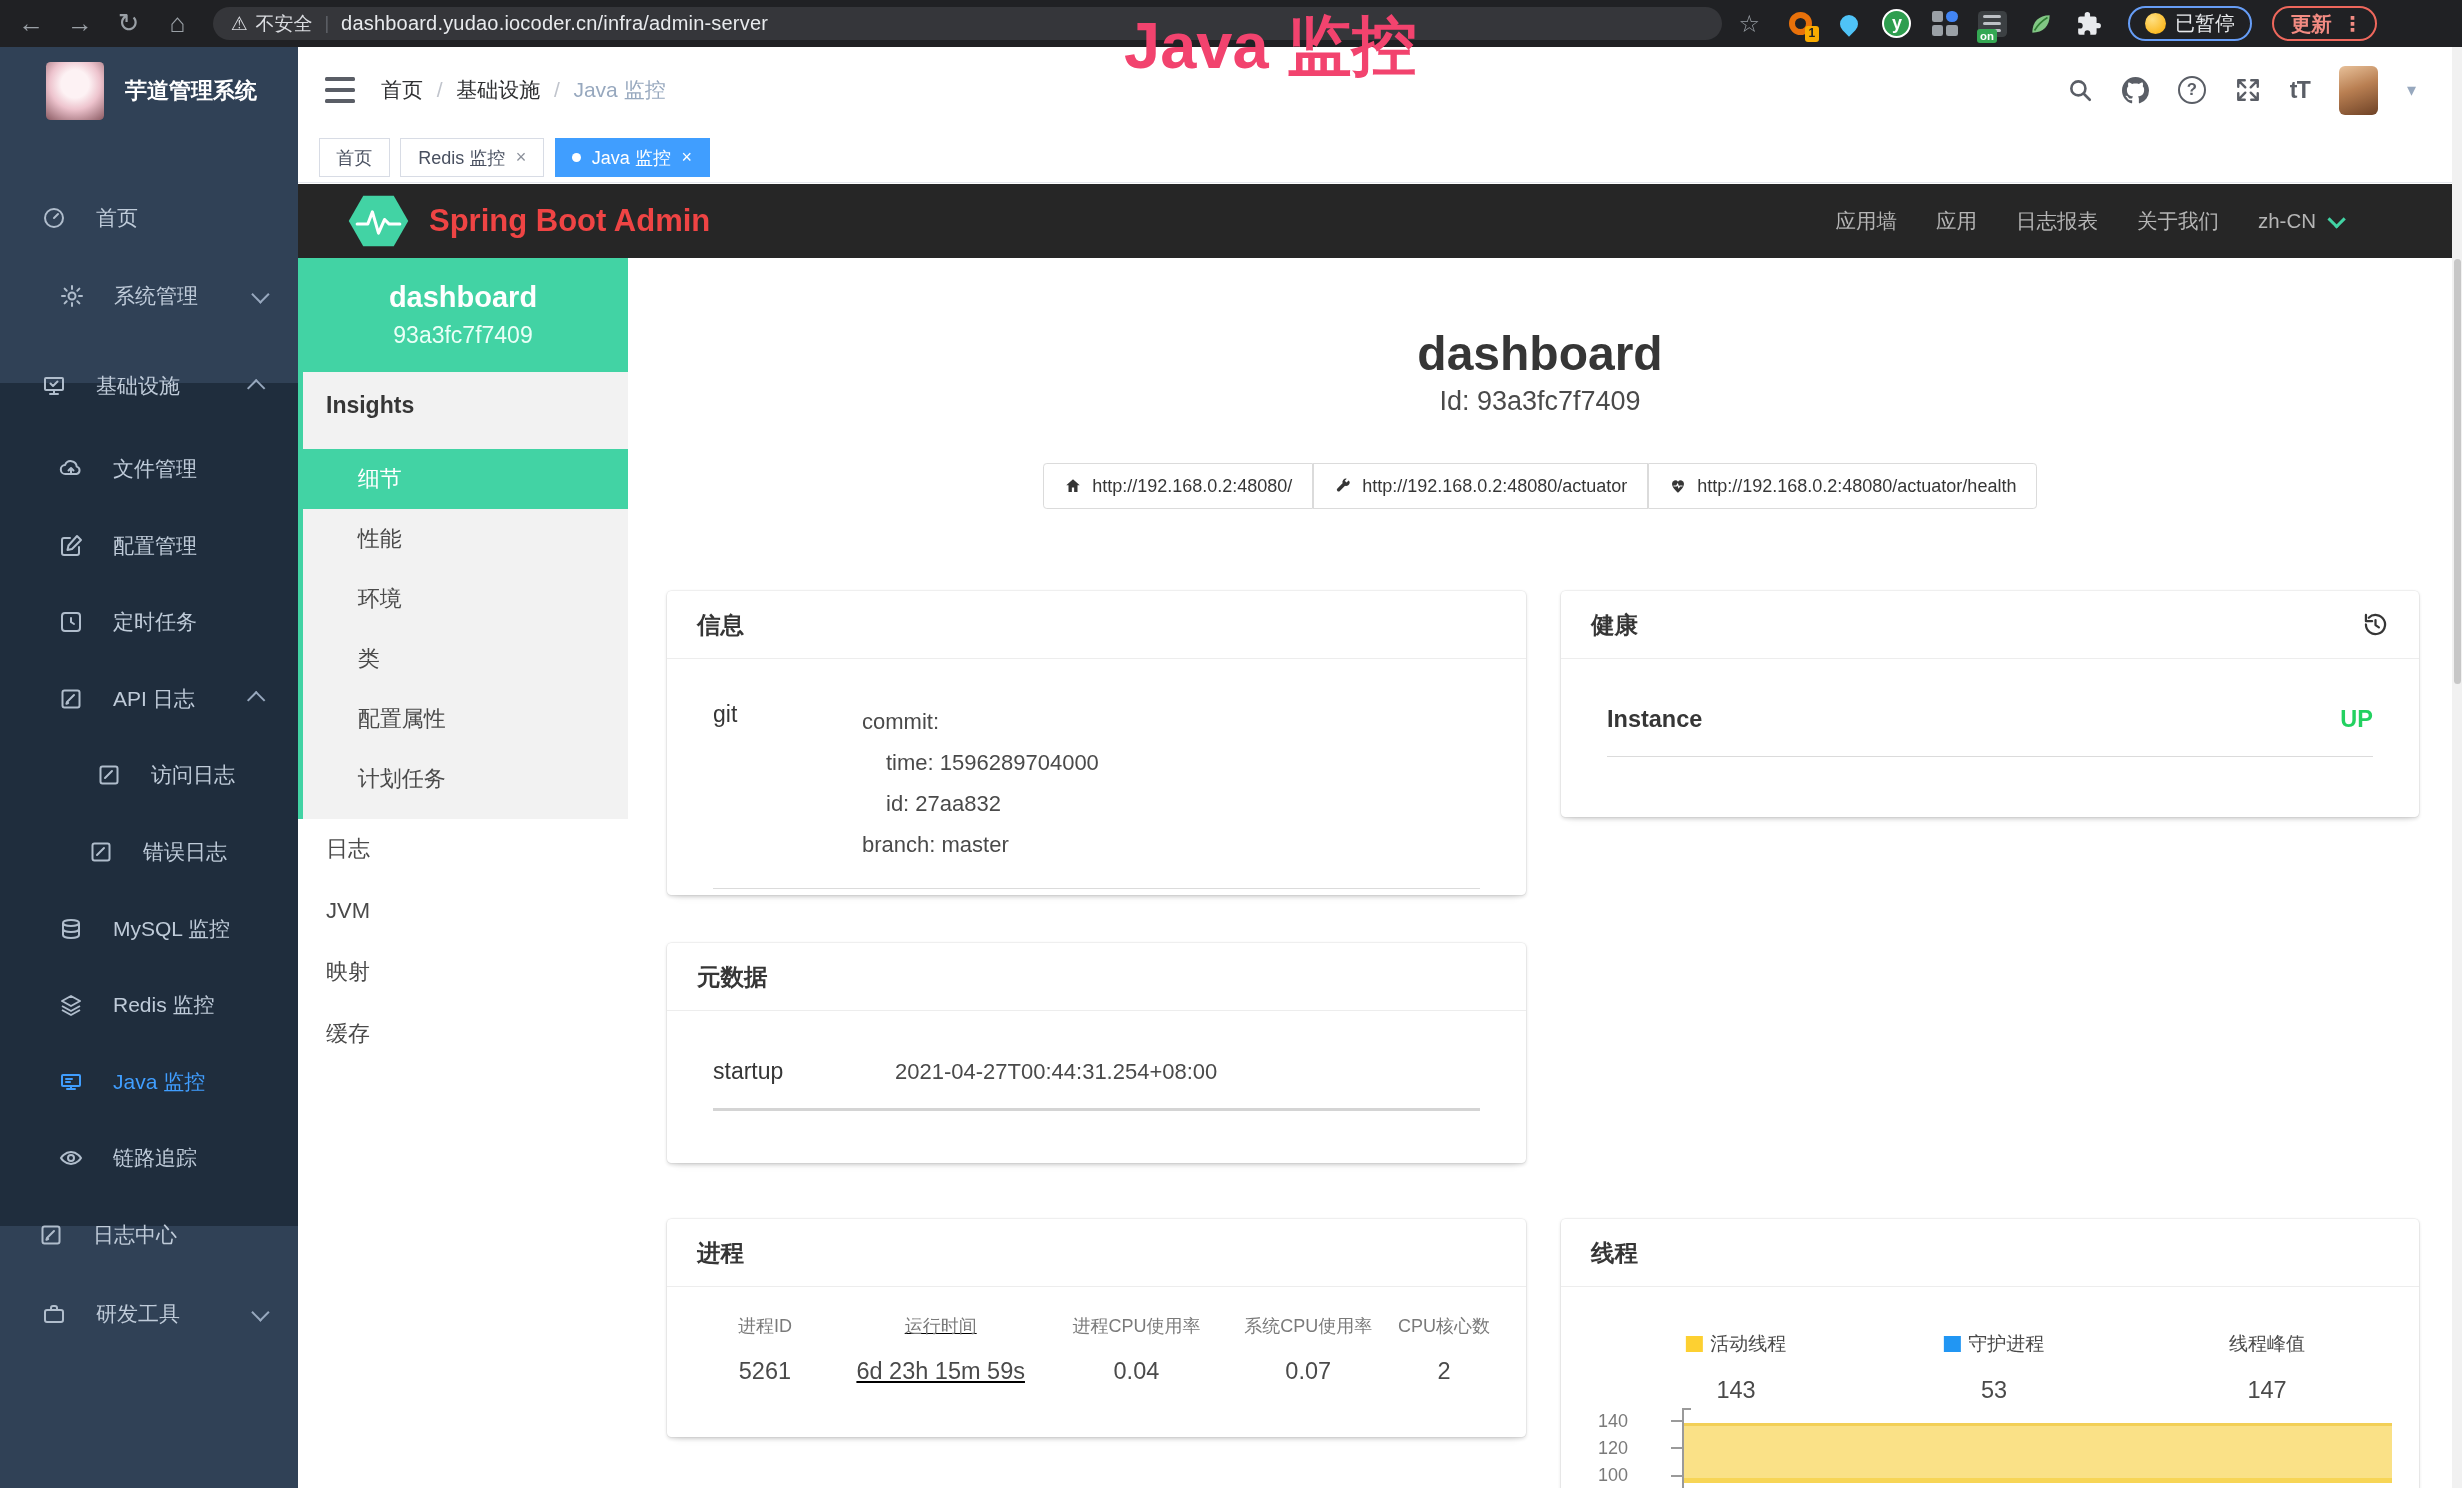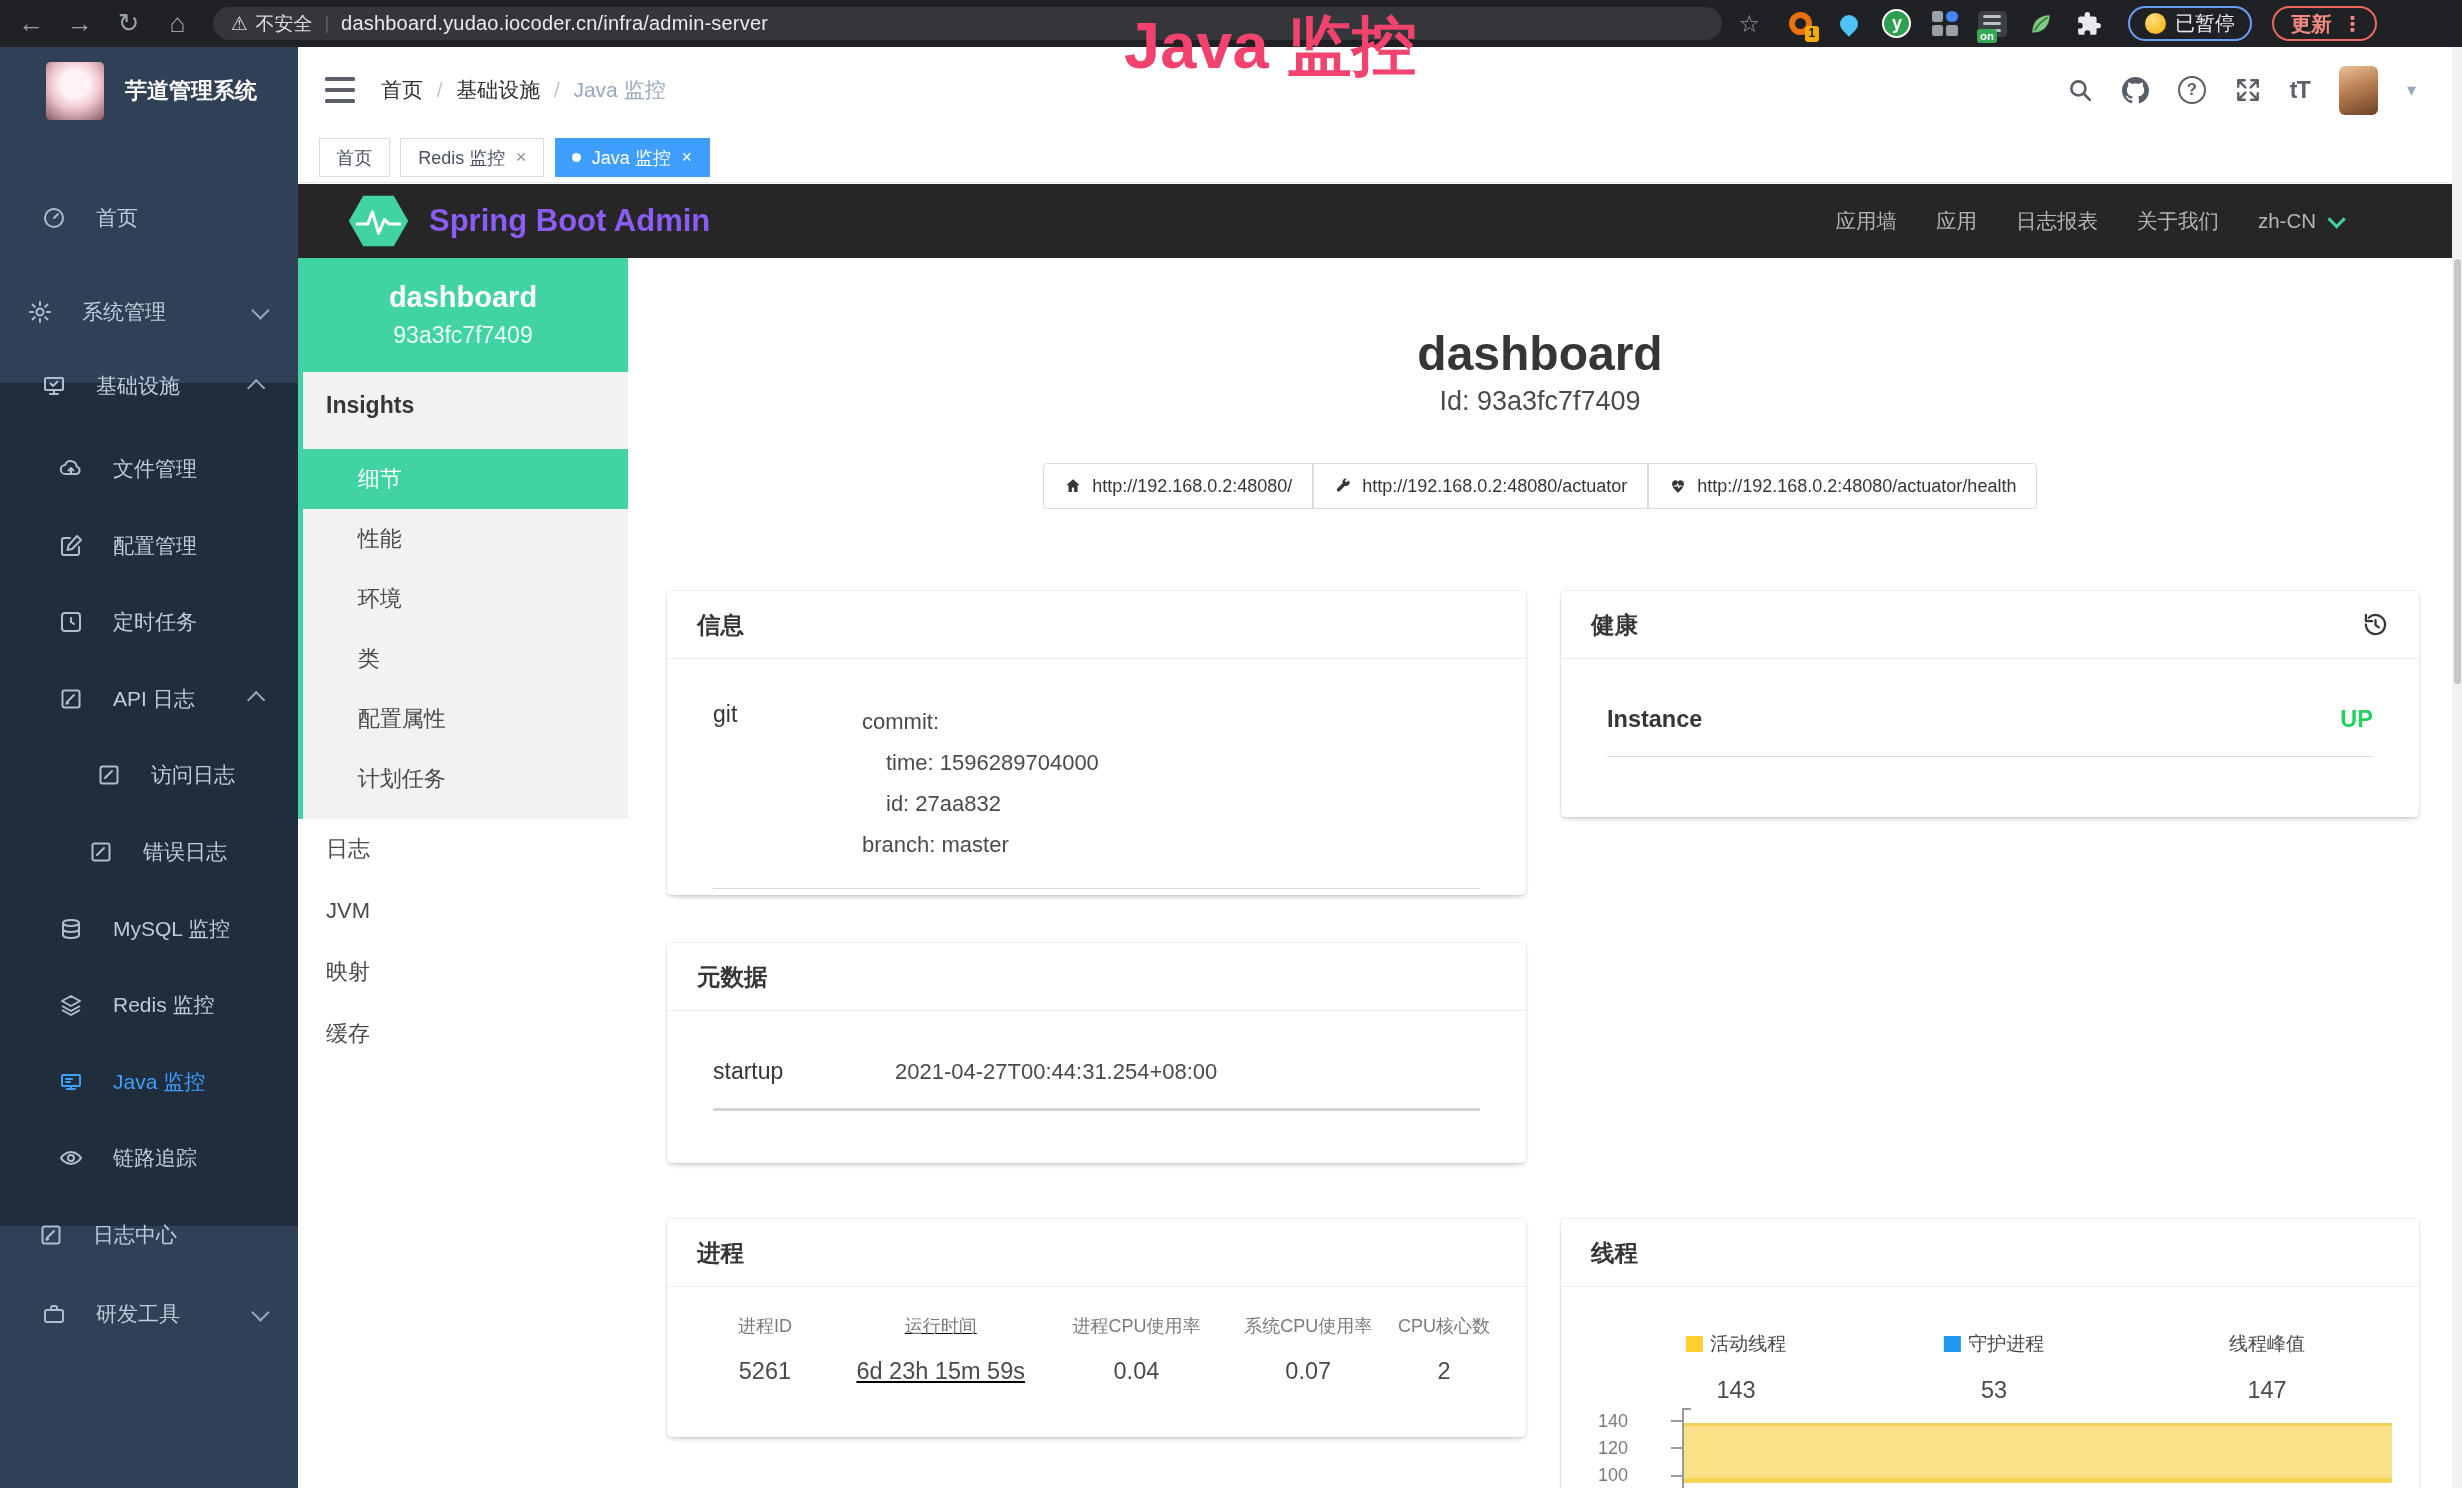--- a/index.html
+++ b/index.html
@@ -69,21 +69,21 @@
   .tagsbar{left:298px;top:133px;width:2164px;height:50px;background:#fff;display:flex;align-items:center;padding-left:20.5px;box-sizing:border-box;gap:10.6px;border-bottom:0.8px solid #e4e7ed;}
   .tag{height:39px;border:0.8px solid #d8dce5;background:#fff;color:#495060;font-size:18px;display:flex;align-items:center;padding:0 16.7px;gap:10.6px;box-sizing:border-box;cursor:pointer;}
   .tag .x{font-size:18px;color:#8a8f99;}
   .tag.active{background:#409eff;border-color:#409eff;color:#fff;}
   .tag.active .x{color:#fff;}
   .dot{width:9px;height:9px;border-radius:50%;background:#fff;}
 
   
   .sba-header{left:298px;top:184px;width:2164px;height:74px;background:#262626;display:flex;align-items:center;}
   .sba-logo{margin-left:50px;}
-  .sba-brand{color:#8b5cf6;font-size:31px;font-weight:700;margin-left:20px;}
+  .sba-brand{color:#ef4444;font-size:31px;font-weight:700;margin-left:20px;}
   .sba-nav{margin-left:auto;margin-right:121px;display:flex;align-items:center;gap:39px;}
   .sba-nav .nitem{color:#b5b5b5;font-size:20.5px;cursor:pointer;}
   .lang{display:flex;align-items:center;gap:12px;cursor:pointer;}
   .chev-green{width:10px;height:10px;border-right:3px solid #42d3a4;border-bottom:3px solid #42d3a4;transform:rotate(45deg) translateY(-3px);}
 
   
   .sba-side{left:298px;top:258px;width:330px;height:1231px;background:#fff;}
   .inst-box{position:absolute;left:0;top:0;width:330px;height:114px;background:#42d3a4;color:#fff;display:flex;flex-direction:column;align-items:center;justify-content:center;gap:7.6px;cursor:pointer;}
   .inst-name{font-size:29px;font-weight:700;}
   .inst-id{font-size:23px;color:#eafff7;}
@@ -215,21 +215,21 @@
     </div>
 
     <div class="mi" style="top:133px;height:76px;padding-left:42px;">
       <svg class="i ic" viewBox="0 0 24 24" fill="none" stroke="currentColor" stroke-width="2">
           <circle cx="12" cy="12" r="9"></circle>
           <path d="M12 12l4-4" stroke-linecap="round"></path>
         </svg>
       <span>首页</span>
     </div>
 
-    <div class="mi" style="top:227px;height:76px;padding-left:28px;">
+    <div class="mi" style="top:211px;height:76px;padding-left:60px;">
       <svg class="i ic" viewBox="0 0 24 24" fill="none" stroke="currentColor" stroke-width="2" stroke-linecap="round">
           <circle cx="12" cy="12" r="3.5"></circle>
           <path d="M12 2v3M12 19v3M2 12h3M19 12h3M4.6 4.6l2.1 2.1M17.3 17.3l2.1 2.1M19.4 4.6l-2.1 2.1M6.7 17.3l-2.1 2.1"></path>
         </svg>
       <span>系统管理</span>
       <span class="chev down"></span>
     </div>
 
     <div class="mi" style="top:301px;height:76px;padding-left:42px;">
       <svg class="i ic" viewBox="0 0 24 24" fill="none" stroke="currentColor" stroke-width="2" stroke-linecap="round" stroke-linejoin="round">

